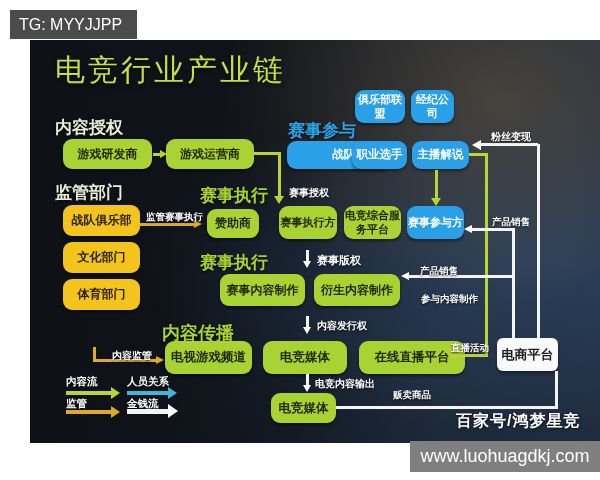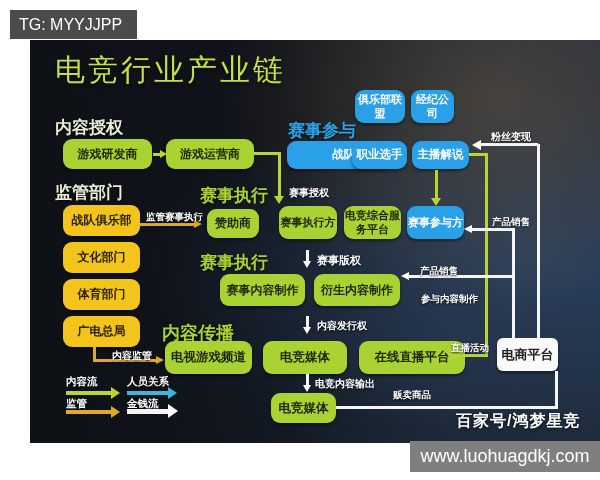--- a/index.html
+++ b/index.html
@@ -55,21 +55,20 @@
   <div class="heading h-green" style="left:162px;top:321px;font-size:18px;">内容传播</div>
 
   <div class="box green" style="left:63px;top:139px;width:89px;height:30px;font-size:12px;">游戏研发商</div>
   <div class="box green" style="left:166px;top:139px;width:88px;height:30px;font-size:12px;">游戏运营商</div>
   <div class="ln c-green" style="left:153px;top:153px;width:8px;height:3px;"></div>
   <div class="hd" style="left:160px;top:150px;border-top:4.5px solid transparent;border-bottom:4.5px solid transparent;border-left:7px solid #b9d435;"></div>
 
   <div class="box yellow" style="left:63px;top:205px;width:77px;height:31px;font-size:12px;">战队俱乐部</div>
   <div class="box yellow" style="left:63px;top:242px;width:77px;height:31px;font-size:12px;">文化部门</div>
   <div class="box yellow" style="left:63px;top:279px;width:77px;height:31px;font-size:12px;">体育部门</div>
-  <div class="box yellow" style="left:63px;top:316px;width:77px;height:31px;font-size:12px;">广电总局</div>
 
   <div class="box blue" style="left:355px;top:90px;width:50px;height:33px;font-size:11px;">俱乐部联盟</div>
   <div class="box blue" style="left:411px;top:90px;width:43px;height:33px;font-size:11px;">经纪公司</div>
   <div class="box blue" style="left:287px;top:141px;width:60px;height:28px;font-size:11.5px;padding-left:44px;">战队俱乐部</div>
   <div class="box blue" style="left:352px;top:141px;width:55px;height:28px;font-size:11.5px;">职业选手</div>
   <div class="box blue" style="left:412px;top:141px;width:57px;height:28px;font-size:11.5px;">主播解说</div>
 
   <div class="ln c-green" style="left:254px;top:152px;width:27px;height:3px;"></div>
   <div class="ln c-green" style="left:278px;top:152px;width:3px;height:44px;"></div>
   <div class="hd" style="left:274px;top:196px;border-left:5px solid transparent;border-right:5px solid transparent;border-top:8px solid #b9d435;"></div>

